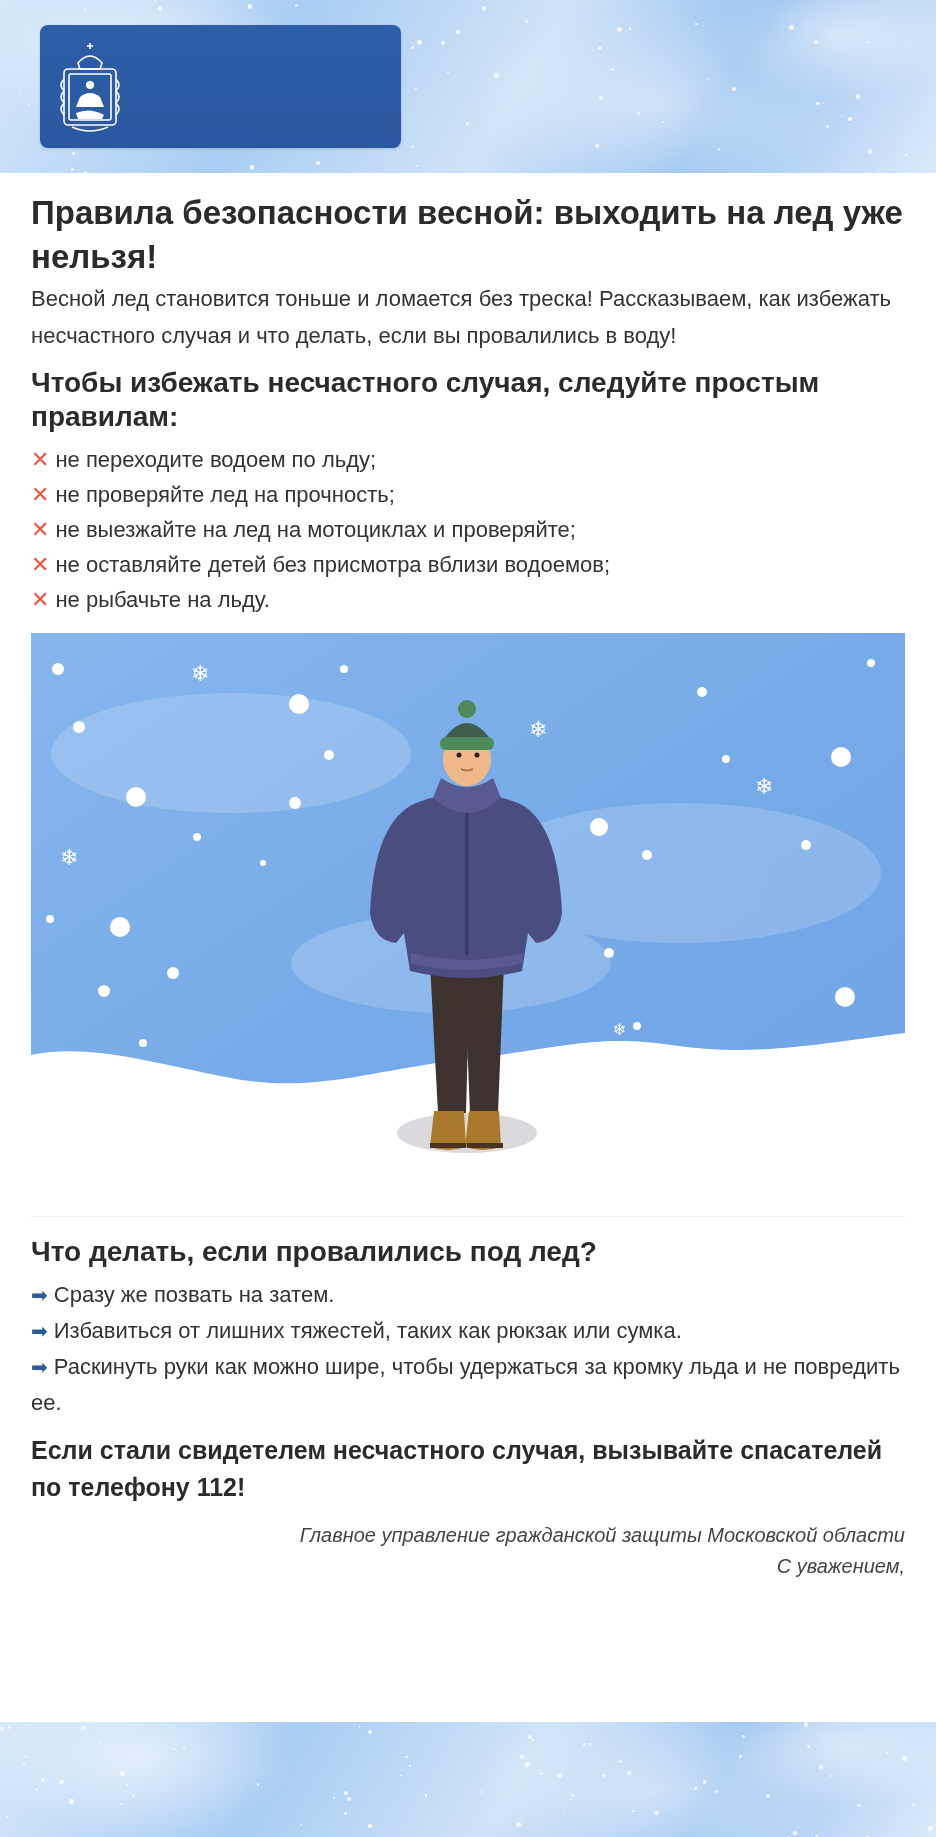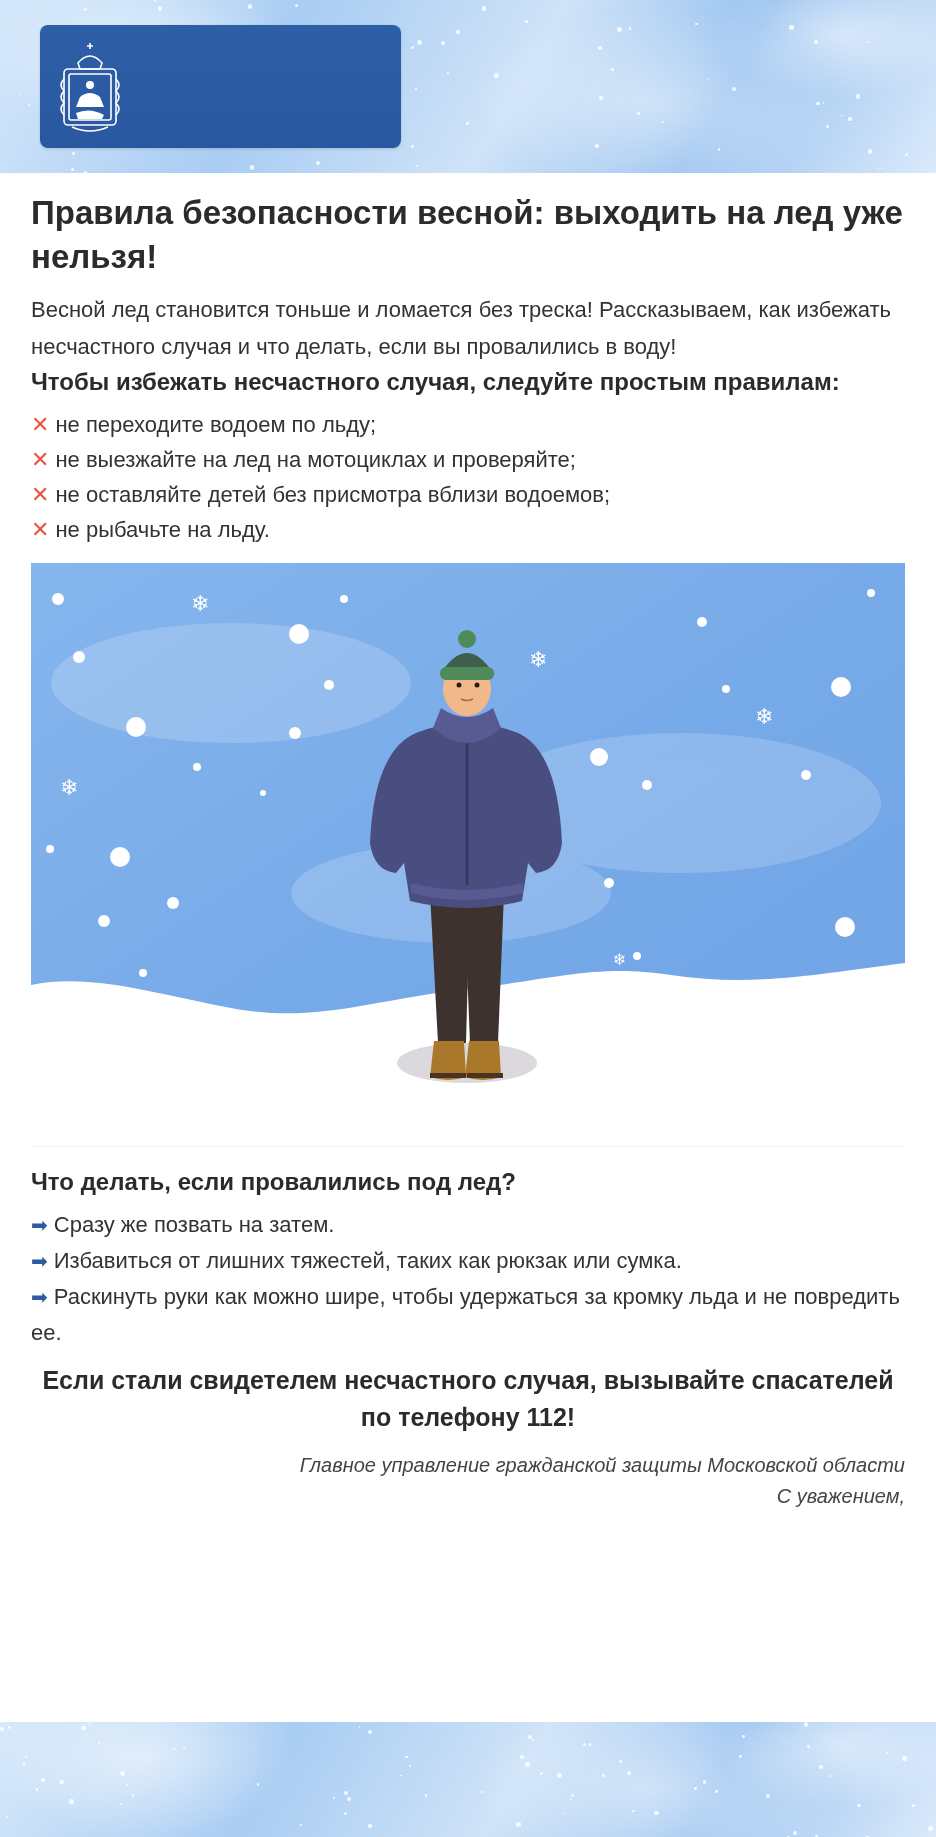--- a/index.html
+++ b/index.html
@@ -33,39 +33,39 @@
     position: absolute; left: 96px; top: 38px;
     color: #ffffff; font-family: "DejaVu Sans", sans-serif;
     font-size: 17px; line-height: 22px; letter-spacing: 0.2px;
   }
 
   .content { position: absolute; left: 31px; top: 173px; width: 874px; }
   h1 {
     margin: 18px 0 0 0; font-size: 33px; line-height: 44px; font-weight: bold;
     color: #2b2b2b;
   }
-  .lead { margin: 12px 0 0 0; font-size: 22px; line-height: 37px; color: #333; }
+  .lead { margin: 1px 0 0 0; font-size: 22px; line-height: 37px; color: #333; }
   h2 {
-    margin: 0 0 0 0; font-size: 24px; line-height: 34px; font-weight: bold; color: #2b2b2b;
+    margin: 12px 0 0 0; font-size: 28px; line-height: 34px; font-weight: bold; color: #2b2b2b;
   }
   ul { list-style: none; margin: 8px 0 0 0; padding: 0; }
   .rules li { font-size: 22px; line-height: 35px; color: #333; }
   .xmark { color: #e8563f; font-weight: bold; margin-right: 6px; font-size: 22px; }
 
   .illus {
     position: relative; margin-top: 16px; width: 874px; height: 583px; overflow: hidden;
     border-bottom: 1px solid #eef2f6;
   }
   .illus svg { display: block; }
 
   .steps li { font-size: 22px; line-height: 35px; color: #333; }
   .arrow { color: #2c5c9e; margin-right: 6px; font-size: 20px; }
 
   .callout {
-    margin: 12px 0 0 0; font-size: 25px; line-height: 37px; font-weight: bold; color: #2b2b2b; text-align: center;
+    margin: 12px 0 0 0; font-size: 25px; line-height: 37px; font-weight: bold; color: #2b2b2b;
   }
   .sign { margin-top: 14px; text-align: right; font-style: italic; font-size: 20px; line-height: 31px; color: #444; }
 </style>
 </head>
 <body>
 
 <div class="frost header" id="hdr">
     <span class="dot" style="width: 2.86146px; height: 2.86146px; left: 172.13px; top: 113.759px;"></span>
     <span class="dot" style="width: 4.85825px; height: 4.85825px; left: 481.518px; top: 6.08555px;"></span>
     <span class="dot" style="width: 3.34694px; height: 3.34694px; left: 294.739px; top: 3.73395px;"></span>
@@ -155,20 +155,21 @@
     </svg>
   </div>
 </div>
 
 <div class="content">
   <h1>Правила безопасности весной: выходить на лед уже нельзя!</h1>
   <p class="lead">Весной лед становится тоньше и ломается без треска! Рассказываем, как избежать несчастного случая и что делать, если вы провалились в воду!</p>
   <h2>Чтобы избежать несчастного случая, следуйте простым правилам:</h2>
   <ul class="rules">
     <li><span class="xmark">✕</span><span>не переходите водоем по льду;</span></li>
+    <li><span class="xmark">✕</span><span>не проверяйте лед на прочность;</span></li>
     <li><span class="xmark">✕</span><span>не выезжайте на лед на мотоциклах и проверяйте;</span></li>
     <li><span class="xmark">✕</span><span>не оставляйте детей без присмотра вблизи водоемов;</span></li>
     <li><span class="xmark">✕</span><span>не рыбачьте на льду.</span></li>
   </ul>
 
   <div class="illus">
     <svg width="874" height="583" viewBox="0 0 874 583">
       <defs>
         <linearGradient id="sky" x1="0" y1="0" x2="1" y2="1">
           <stop offset="0" stop-color="#86b6ee"></stop>

